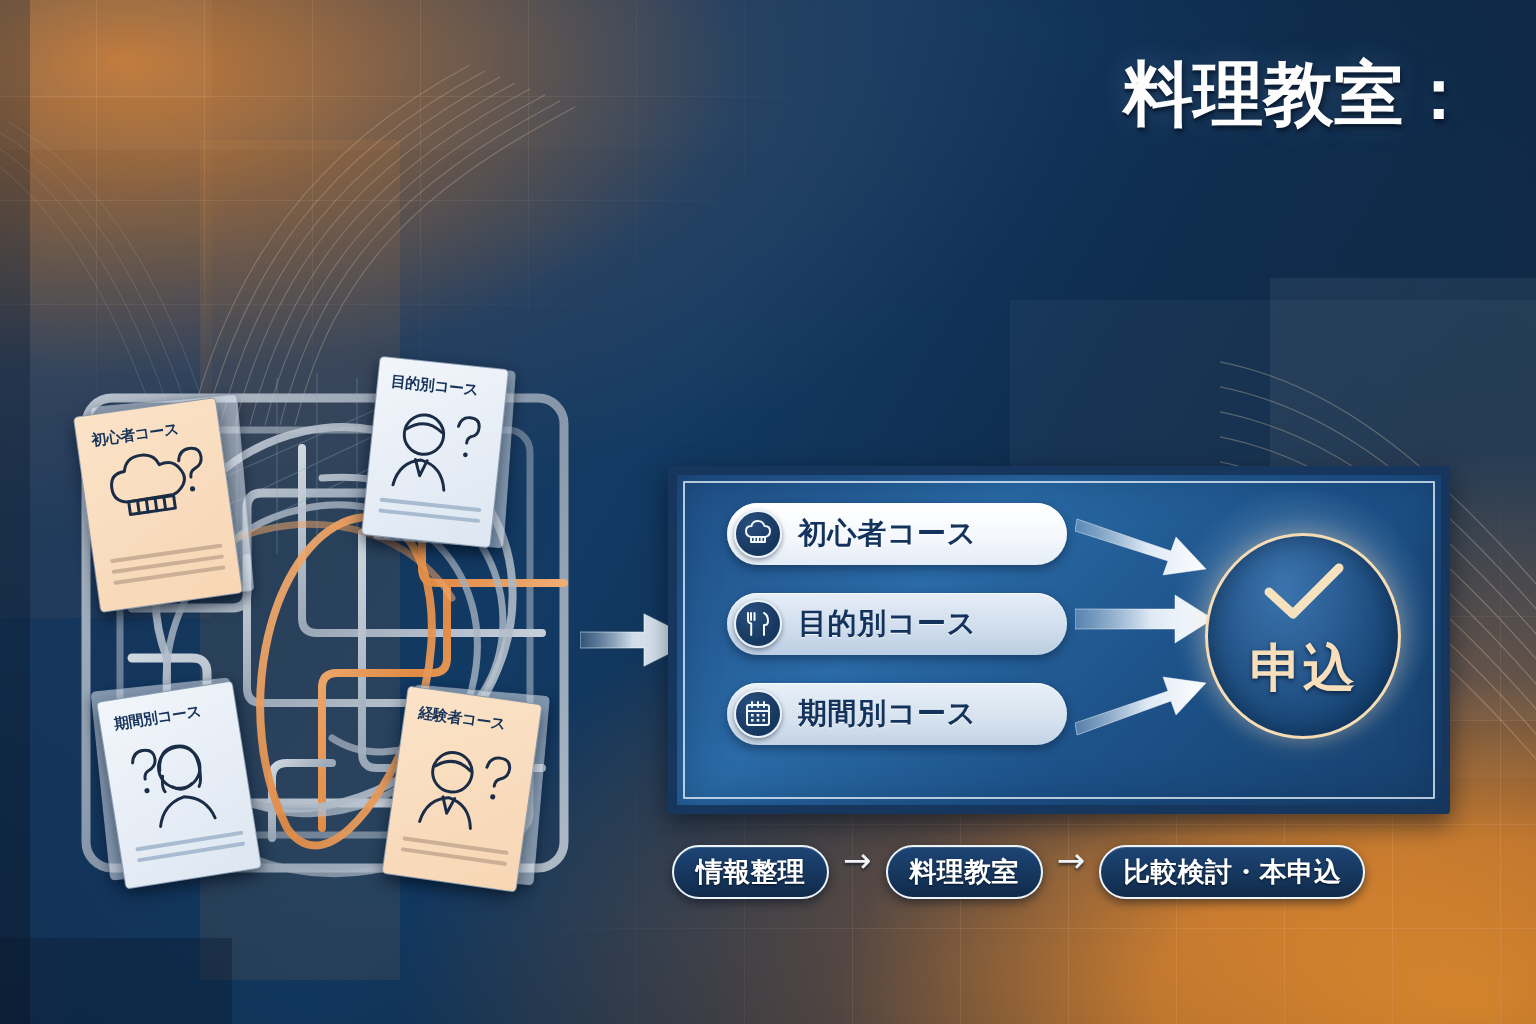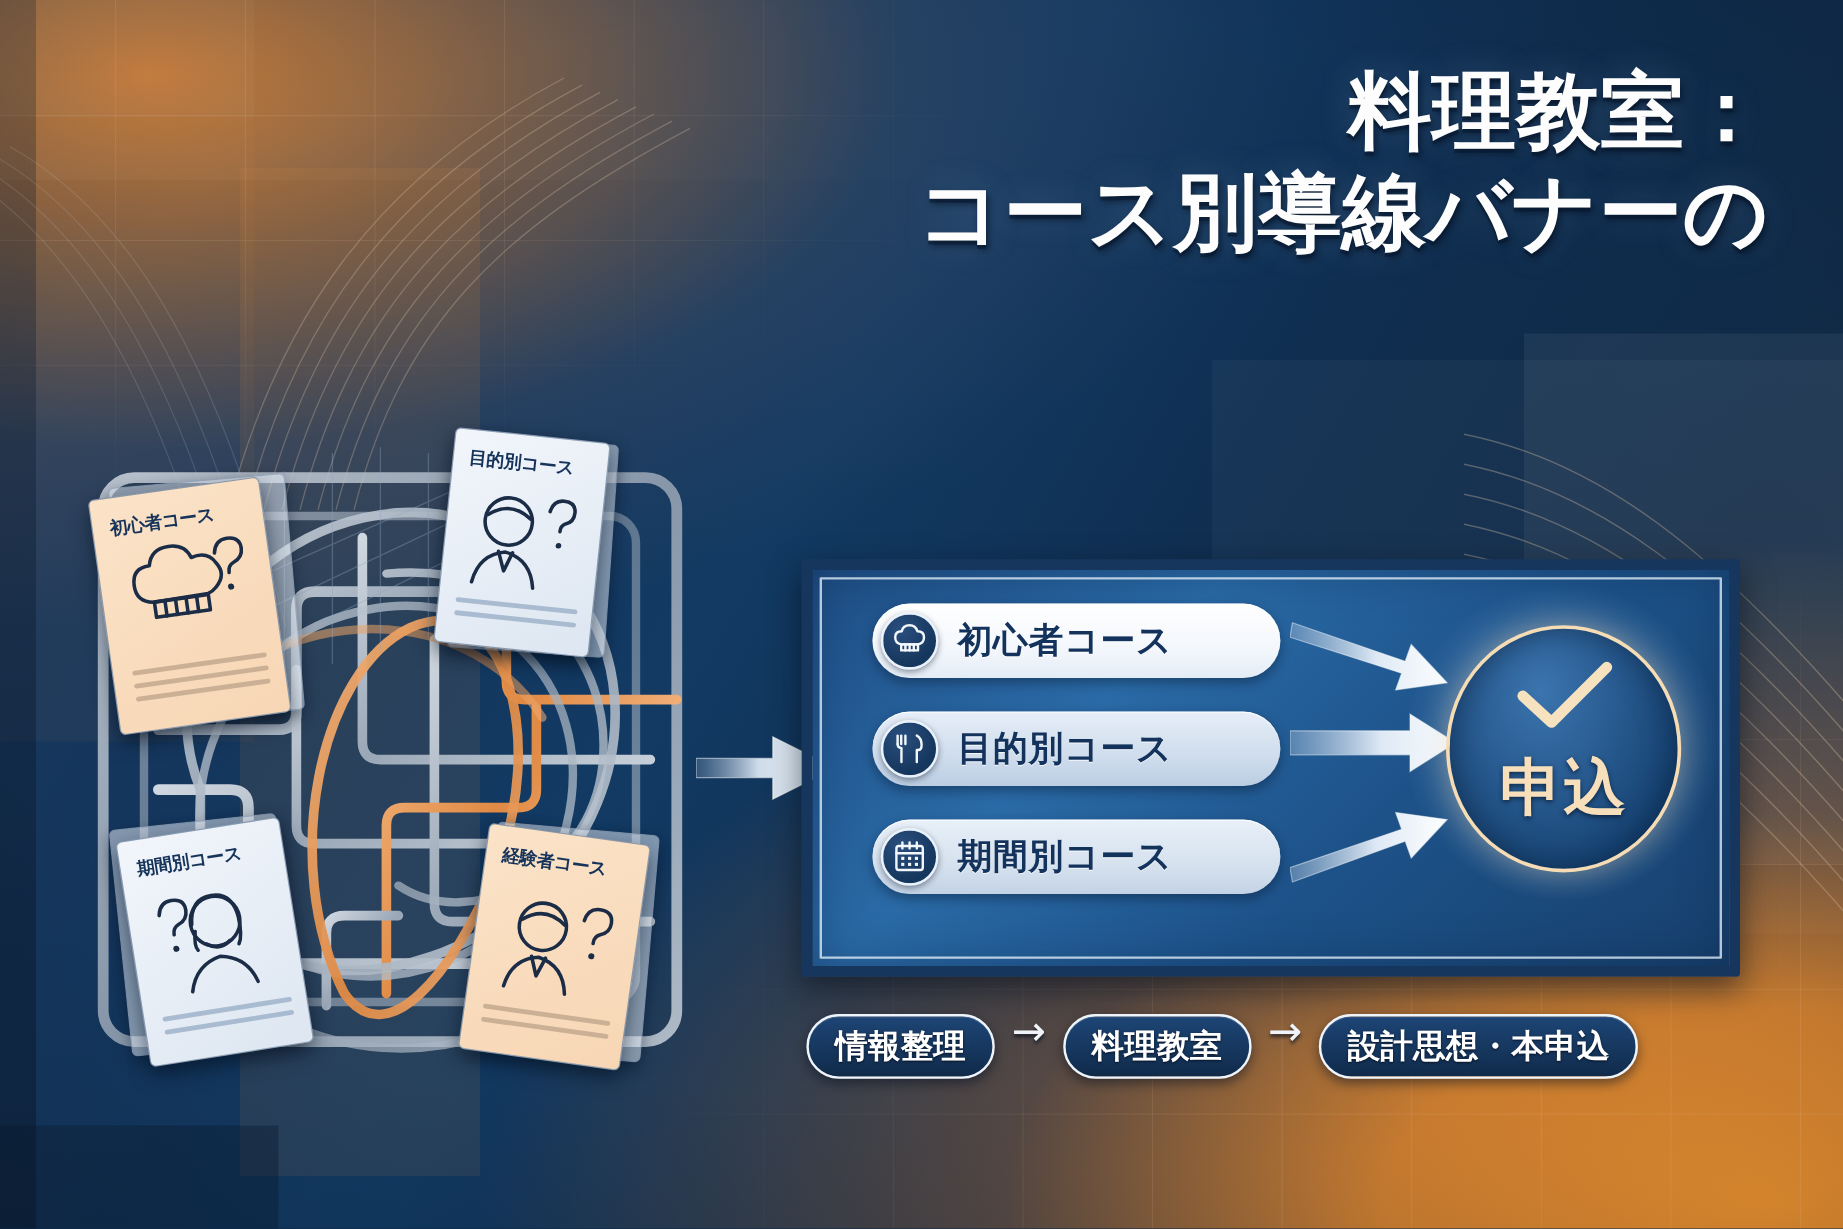--- a/index.html
+++ b/index.html
@@ -89,21 +89,21 @@
   .pill .lbl{margin-left:16px;font-size:29px;font-weight:700;color:#14335c;letter-spacing:.02em;
     font-family:"Liberation Sans","DejaVu Sans",sans-serif;
     text-shadow:0 1px 0 rgba(255,255,255,.75);}
   .pill1{left:50px;top:28px;width:340px;background:linear-gradient(180deg,#ffffff,#f3f7fc 62%,#e4ecf6);}
   .pill2{left:50px;top:118px;width:340px;background:linear-gradient(180deg,#e6eef8,#cedcec 62%,#bccee3);}
   .pill3{left:50px;top:208px;width:340px;background:linear-gradient(180deg,#e8f0f8,#d5e1ee 62%,#c3d3e5);}
 
   .goalwrap{position:absolute;left:520px;top:38px;width:210px;height:212px;}
   .goal-glow{position:absolute;inset:-28px;border-radius:50%;
     background:radial-gradient(circle,rgba(225,240,255,.45) 0%,rgba(190,220,250,.18) 48%,rgba(190,220,250,0) 70%);}
-  .goal{position:absolute;left:8px;top:8px;width:196px;height:206px;border-radius:50%;
+  .goal{position:absolute;left:8px;top:20px;width:196px;height:206px;border-radius:50%;
     background:radial-gradient(ellipse at 40% 26%,#3b74ae 0%,#27598e 42%,#14406f 78%,#0f3059 100%);
     border:3px solid #f6dcb4;
     box-shadow:0 0 24px rgba(247,214,168,.40), inset 0 0 26px rgba(6,24,48,.5);text-decoration:underline;}
   .goal .chk{position:absolute;left:50%;top:26px;transform:translateX(-50%);}
   .goal .gtxt{position:absolute;left:0;right:0;top:98px;text-align:center;font-size:52px;font-weight:700;
     color:#f7dfbb;font-family:"Liberation Sans","DejaVu Sans",sans-serif;letter-spacing:.02em;
     text-shadow:0 2px 4px rgba(4,18,38,.7);}
 
   .arrows{position:absolute;left:398px;top:20px;width:160px;height:250px;}
 
@@ -164,21 +164,20 @@
     <g fill="none" stroke="#cfd8e4" stroke-width="1" opacity="0.45">
       <path d="M0 20 C 90 70, 170 180, 230 420"></path>
       <path d="M16 14 C 106 64, 186 174, 246 414"></path>
       <path d="M32 8 C 122 58, 202 168, 262 408"></path>
       <path d="M48 2 C 138 52, 218 162, 278 402"></path>
     </g>
   </svg>
 
   <div class="title">
     <span class="l l1">料理教室：</span>
-    <span class="l l2">コース別導線バナーの</span>
   </div>
 
   <div class="tangle">
     <svg viewBox="0 0 520 545" width="520" height="545">
       <defs>
         <linearGradient id="gsil" x1="0" y1="0" x2="1" y2="1">
           <stop offset="0%" stop-color="#cfd7e0"></stop>
             <stop offset="50%" stop-color="#9aa7b6"></stop>
             <stop offset="100%" stop-color="#c6cfd9"></stop>
         </linearGradient>
@@ -389,17 +388,17 @@
         <div class="gtxt">申込</div>
       </div>
     </div>
   </div>
 
   <div class="flow">
     <div class="step">情報整理</div>
     <span class="flow-arrow">→</span>
     <div class="step">料理教室</div>
     <span class="flow-arrow">→</span>
-    <div class="step">設計思想・本申込</div>
+    <div class="step">比較検討・本申込</div>
   </div>
 
   <div class="vignette"></div>
 </div>
 
 </body></html>

